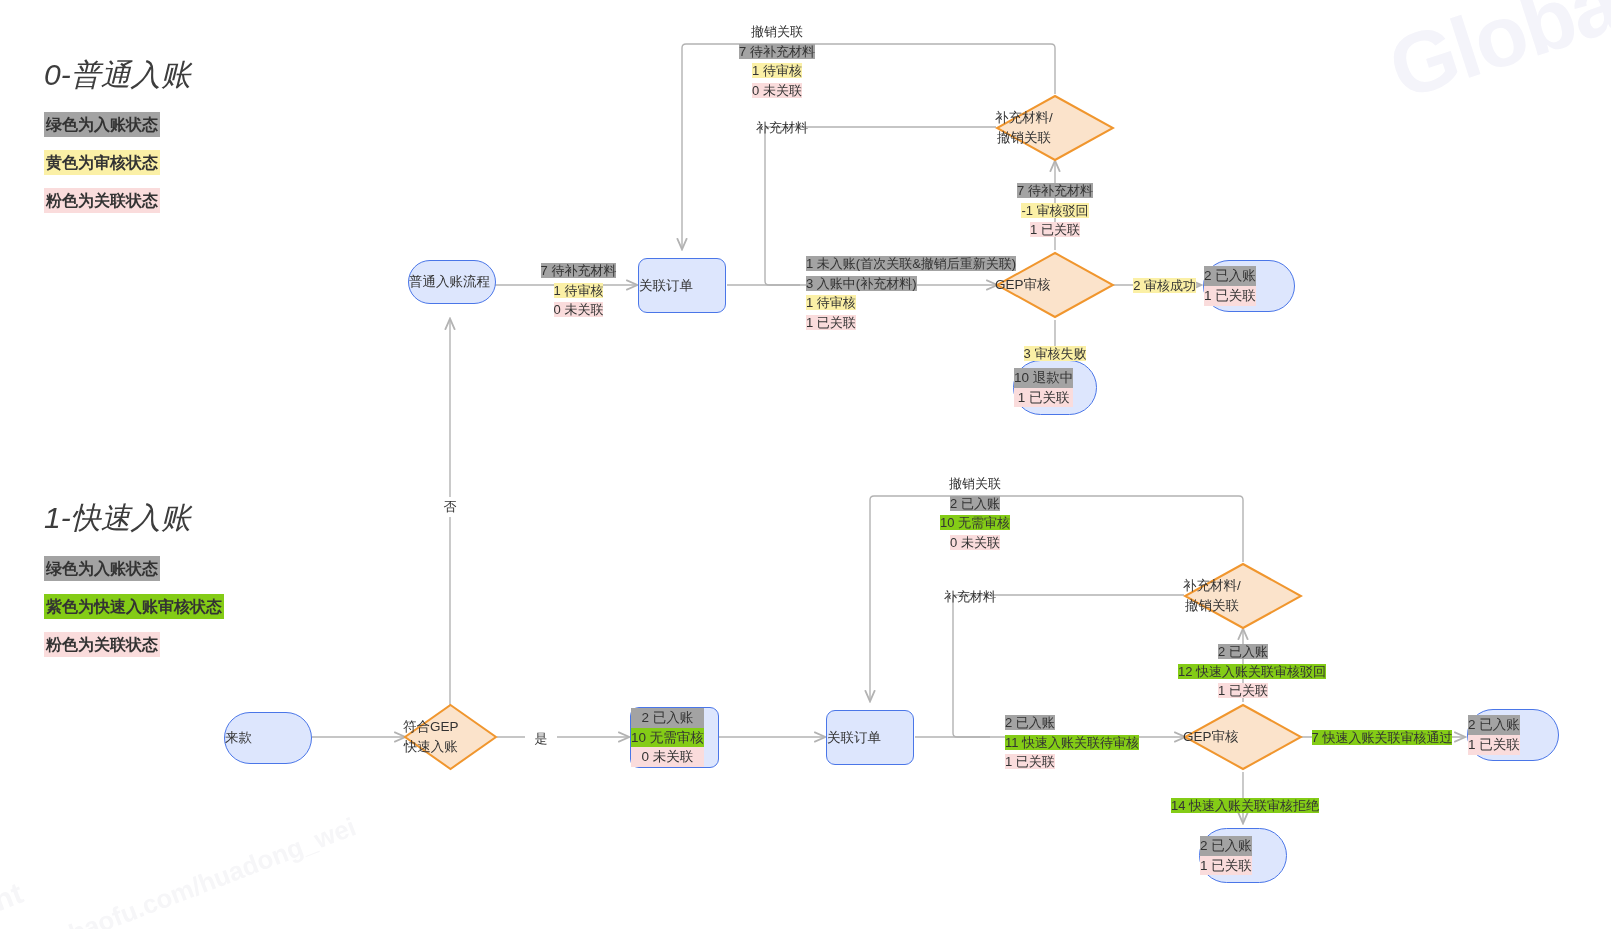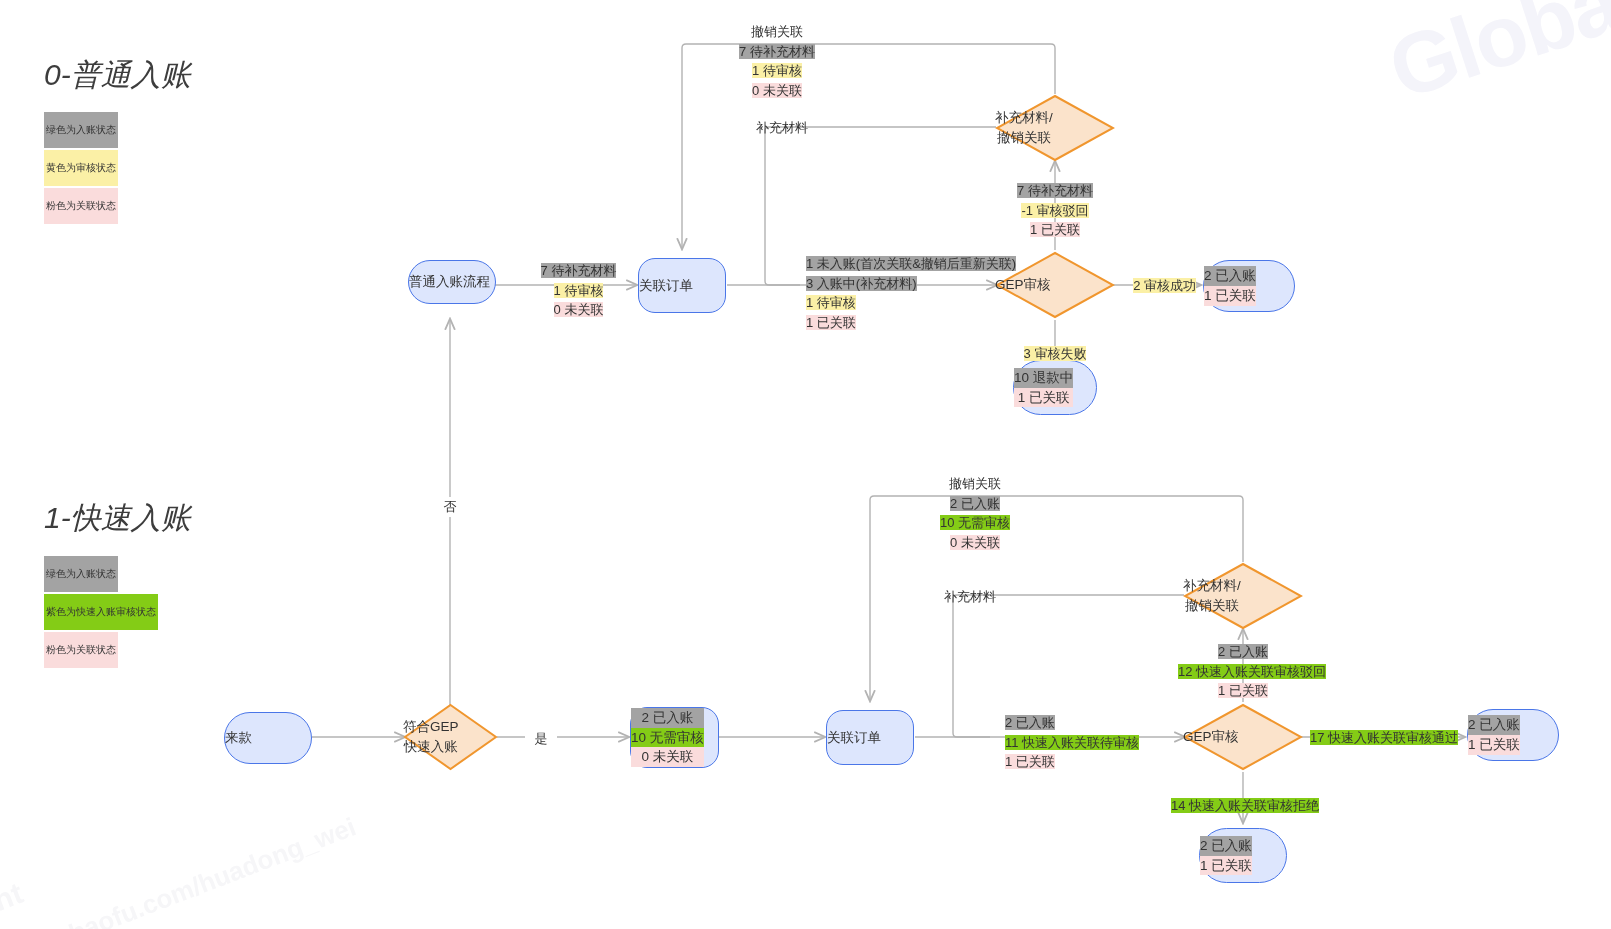--- a/index.html
+++ b/index.html
@@ -11,27 +11,27 @@
   #canvas{position:absolute;left:0;top:0;width:1611px;height:929px;}
   svg.edges{position:absolute;left:0;top:0;width:1611px;height:929px;pointer-events:none;}
 
   
   .wm{position:absolute;color:#f2f2f7;font-weight:bold;pointer-events:none;user-select:none;}
   .wm-logo{right:-10px;top:-14px;font-size:86px;transform:rotate(-18deg);letter-spacing:-2px;color:#f4f4fa;}
   .wm-txt{font-size:26px;transform:rotate(-21deg);color:#f6f6f8;font-weight:bold;}
 
   
   .sec-title{position:absolute;font-size:30px;color:#3d3d3d;font-weight:normal;white-space:nowrap;font-style:italic;}
-  .legend-line{position:absolute;font-size:10px;white-space:nowrap;line-height:1.2;padding:12px 2px;}
+  .legend-line{position:absolute;font-size:16px;white-space:nowrap;line-height:1.2;padding:3px 2px;font-weight:bold;}
 
   
   .node{position:absolute;box-sizing:border-box;display:flex;align-items:center;justify-content:flex-start;
         text-align:center;font-size:13.5px;line-height:1.45;color:#333;}
   .n-stadium{background:#dde6fd;border:1.6px solid #4a76e8;border-radius:999px;}
-  .n-rect{background:#dde6fd;border:1.6px solid #4a76e8;border-radius:17px;}
+  .n-rect{background:#dde6fd;border:1.6px solid #4a76e8;border-radius:9px;}
   .n-diamond{background:transparent;border:none;}
   .n-diamond .dlabel{position:relative;z-index:2;}
   .diamond-svg{position:absolute;left:0;top:0;width:100%;height:100%;z-index:1;}
 
   
   .elabel{position:absolute;font-size:13px;line-height:1.5;white-space:nowrap;color:#333;}
   .elabel .ln{display:block;}
   .elabel.c{text-align:center;}
   .elabel.l{text-align:left;}
   .hl-green{background:#a3a3a3;}
@@ -262,20 +262,20 @@
     <span class="ln"><span class="hl-pink">1 已关联</span></span>
   </div>
 
   <div class="elabel c" style="left:1178px;top:642px;width:130px;">
     <span class="ln"><span class="hl-green">2 已入账</span></span>
     <span class="ln"><span class="hl-purple">12 快速入账关联审核驳回</span></span>
     <span class="ln"><span class="hl-pink">1 已关联</span></span>
   </div>
 
   <div class="elabel c" style="left:1310px;top:728px;width:144px;">
-    <span class="ln"><span class="hl-purple">17 快速入账关联审核通过</span></span>
+    <span class="ln"><span class="hl-purple">7 快速入账关联审核通过</span></span>
   </div>
 
   <div class="elabel c" style="left:1171px;top:796px;width:144px;">
     <span class="ln"><span class="hl-purple">14 快速入账关联审核拒绝</span></span>
   </div>
 
 </div>
 
 </body></html>

